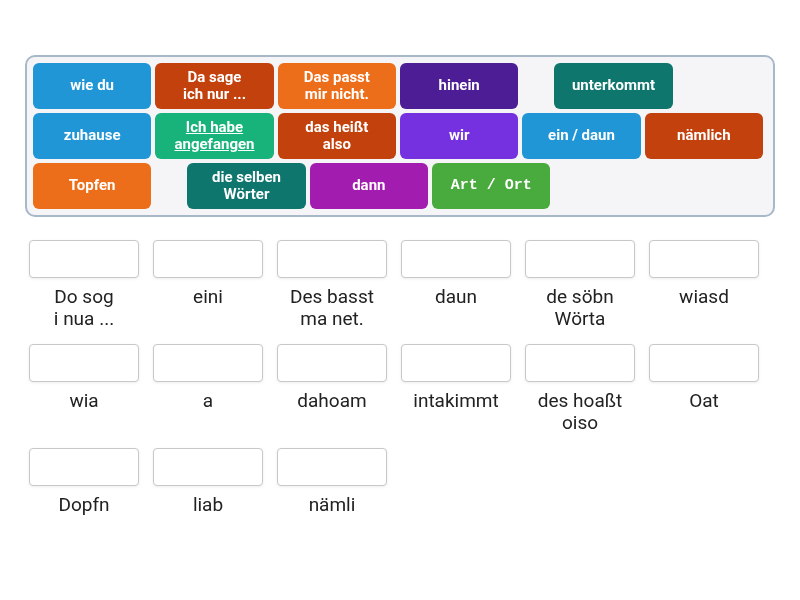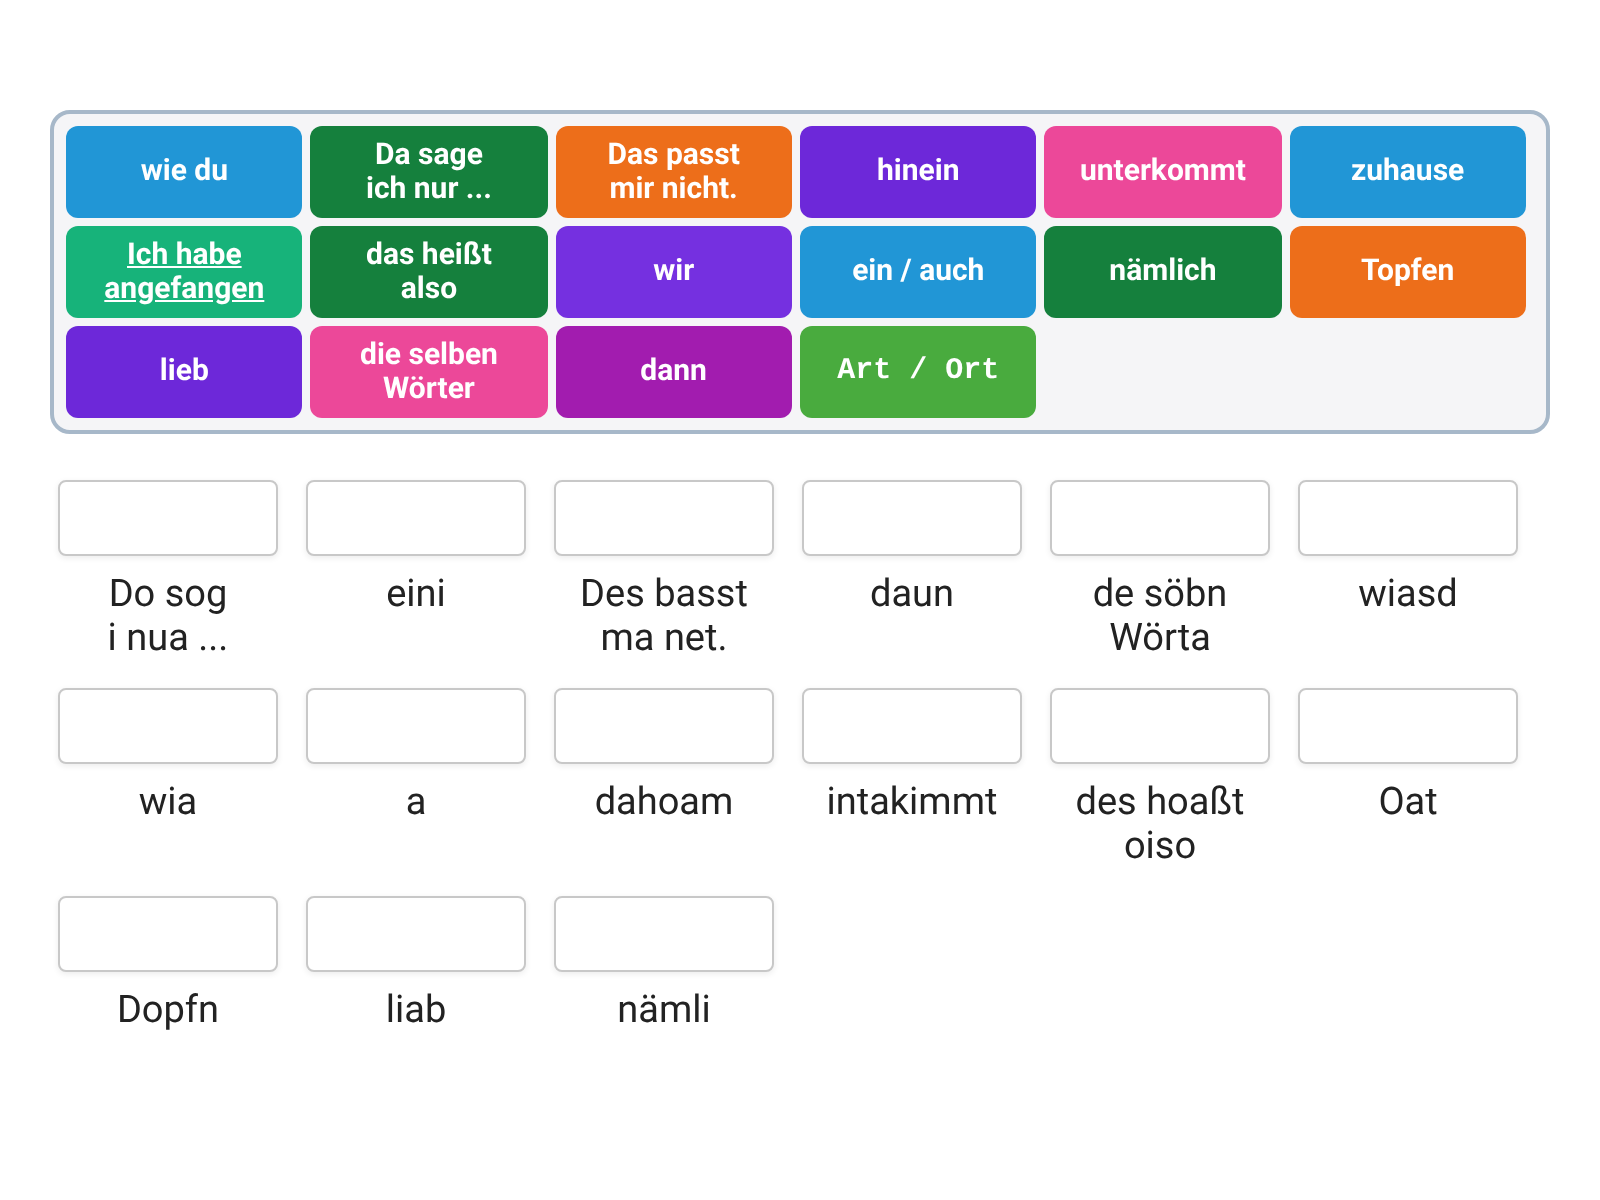--- a/index.html
+++ b/index.html
@@ -30,24 +30,24 @@
     display: flex;
     align-items: center;
     justify-content: center;
     text-align: center;
     line-height: 1.15;
     padding: 2px 4px;
     cursor: grab;
     white-space: pre-line;
   }
   .c-blue    { background: #2196d6; }
-  .c-red     { background: #15803d; }
+  .c-red     { background: #c2410c; }
   .c-orange  { background: #ed6e1a; }
-  .c-darkgrn { background: #6d28d9; }
-  .c-magenta { background: #ec4899; }
+  .c-darkgrn { background: #4c1d95; }
+  .c-magenta { background: #0f766e; margin-left: 32px; }
   .c-teal    { background: #17b37a; text-decoration: underline; }
   .c-purple  { background: #7530e0; text-align: right; }
   .c-indigo  { background: #a21caf; }
   .c-green2  { background: #49ab3e; font-family: Liberation Mono, monospace; }
 
   .targets {
     display: flex;
     flex-wrap: wrap;
     gap: 14px 14px;
     justify-content: flex-start;
@@ -91,24 +91,23 @@
     <div class="word-tile c-orange">Das passt
 mir nicht.</div>
     <div class="word-tile c-darkgrn">hinein</div>
     <div class="word-tile c-magenta">unterkommt</div>
     <div class="word-tile c-blue">zuhause</div>
     <div class="word-tile c-teal">Ich habe
 angefangen</div>
     <div class="word-tile c-red">das heißt
 also</div>
     <div class="word-tile c-purple">wir</div>
-    <div class="word-tile c-blue">ein / auch</div>
+    <div class="word-tile c-blue">ein / daun</div>
     <div class="word-tile c-red">nämlich</div>
     <div class="word-tile c-orange">Topfen</div>
-    <div class="word-tile c-darkgrn">lieb</div>
     <div class="word-tile c-magenta">die selben
 Wörter</div>
     <div class="word-tile c-indigo">dann</div>
     <div class="word-tile c-green2">Art / Ort</div>
   </div>
 
 <div class="targets" id="targets">
     <div class="target-item">
       <div class="drop-slot"></div>
       <div class="target-label">Do sog

